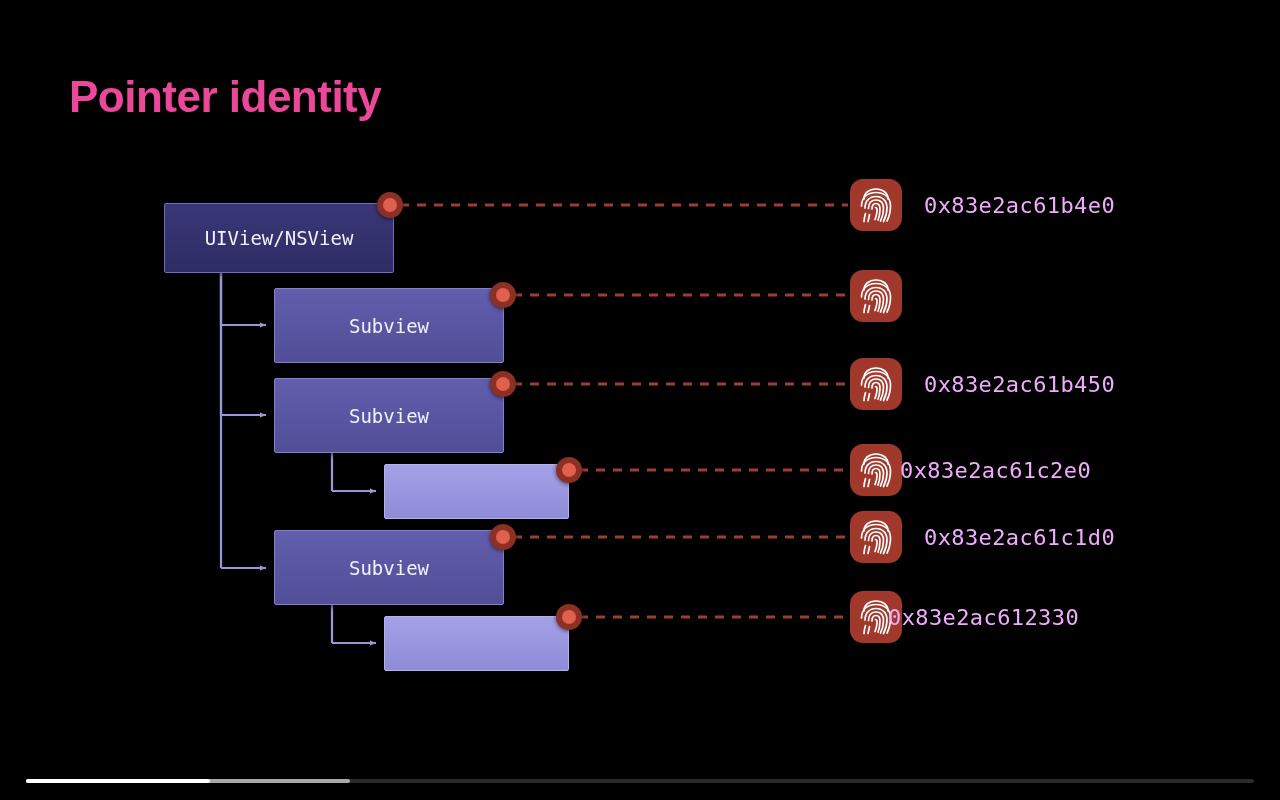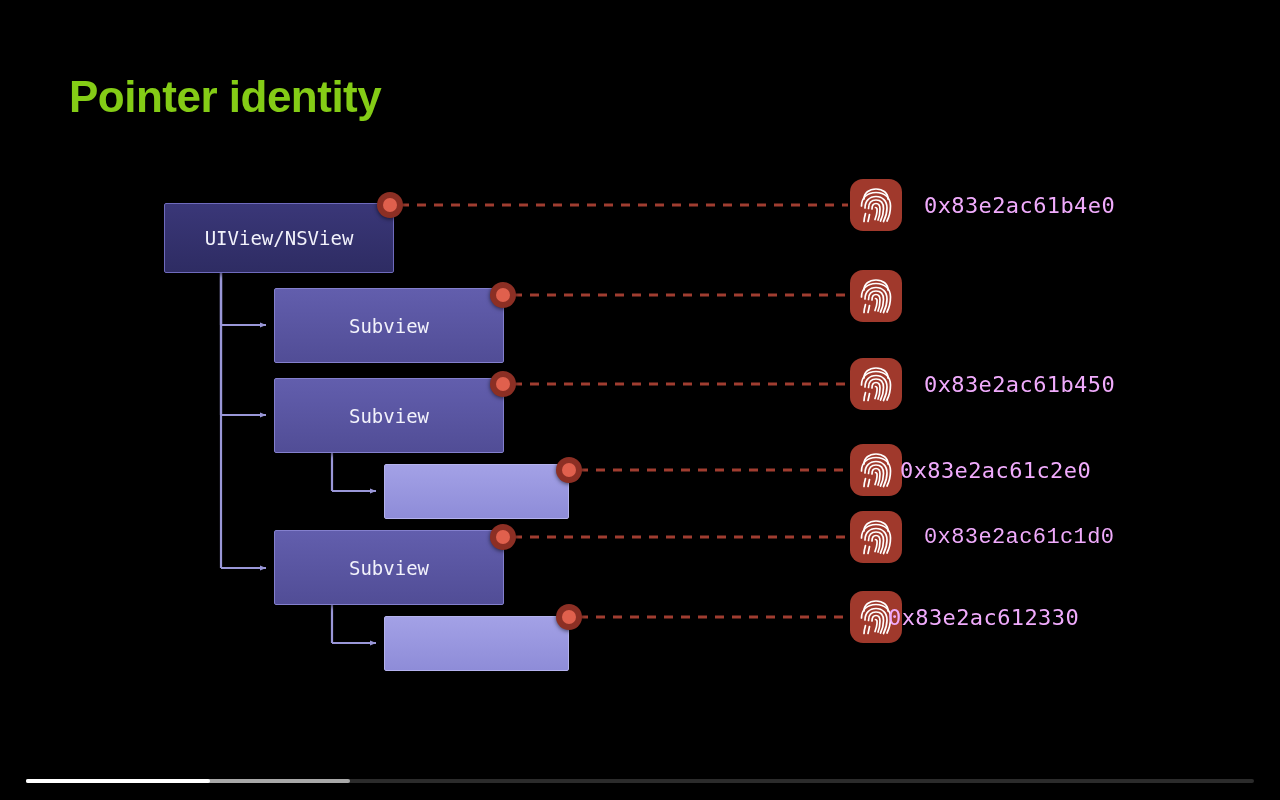--- a/index.html
+++ b/index.html
@@ -4,21 +4,21 @@
 <style>
   * { margin:0; padding:0; box-sizing:border-box; }
   html,body { width:1280px; height:800px; background:#000; overflow:hidden; }
   body { font-family:"Liberation Sans", sans-serif; }
 
   #stage { position:relative; width:1280px; height:800px; background:#000000; }
 
   
   #slide-title {
     position:absolute; left:69px; top:72px;
-    font-size:44px; font-weight:bold; color:#84cc16;
+    font-size:44px; font-weight:bold; color:#ec4899;
     letter-spacing:-0.5px; white-space:nowrap;
     font-family:"Liberation Sans", sans-serif;
   }
 
   
   #diagram { position:absolute; left:0; top:0; width:1280px; height:720px; }
   #connector-svg { position:absolute; left:0; top:0; width:1280px; height:720px; }
 
   
   .node {
@@ -212,21 +212,21 @@
         <path d="M5 13 C5 7 10 3 17 3 C24 3 29 7 29 13"></path>
         <path d="M2.5 20 C2.5 12 8 6.5 17 6.5 C26 6.5 31.5 12 31.5 20 C31.5 26 30 31 28 35"></path>
         <path d="M6 22 C6 15 10.5 10.5 17 10.5 C23.5 10.5 28 15 28 22 C28 27 26.5 31.5 24.5 35.5"></path>
         <path d="M9.5 22.5 C9.5 17 12.5 14 17 14 C21.5 14 24.5 17 24.5 22.5 C24.5 27 23.5 31 21.5 35"></path>
         <path d="M13 23 C13 19.5 14.5 17.5 17 17.5 C19.5 17.5 21 19.5 21 23 C21 27 20.5 30.5 19 34"></path>
         <path d="M16.5 21.5 C18 21.5 18.2 23 18 25.5 C17.8 28.5 17 31 16 33.5"></path>
         <path d="M6.5 27.5 C5.5 31 5 33.5 5 35.5"></path>
         <path d="M10.5 28.5 C10 31.5 9.5 33.5 9 35.5"></path>
       </svg>
     </div>
-    <div class="addr" style="left:924px;top:525px;font-family:Liberation Mono, monospace;">0x83e2ac61c1d0</div>
+    <div class="addr" style="left:924px;top:525px;">0x83e2ac61c1d0</div>
 
     <div class="fp-badge" style="left:850px;top:591px;">
       <svg viewBox="0 0 34 38" xmlns="http://www.w3.org/2000/svg" fill="none" stroke="#ffffff" stroke-width="1.7" stroke-linecap="round">
         <path d="M5 13 C5 7 10 3 17 3 C24 3 29 7 29 13"></path>
         <path d="M2.5 20 C2.5 12 8 6.5 17 6.5 C26 6.5 31.5 12 31.5 20 C31.5 26 30 31 28 35"></path>
         <path d="M6 22 C6 15 10.5 10.5 17 10.5 C23.5 10.5 28 15 28 22 C28 27 26.5 31.5 24.5 35.5"></path>
         <path d="M9.5 22.5 C9.5 17 12.5 14 17 14 C21.5 14 24.5 17 24.5 22.5 C24.5 27 23.5 31 21.5 35"></path>
         <path d="M13 23 C13 19.5 14.5 17.5 17 17.5 C19.5 17.5 21 19.5 21 23 C21 27 20.5 30.5 19 34"></path>
         <path d="M16.5 21.5 C18 21.5 18.2 23 18 25.5 C17.8 28.5 17 31 16 33.5"></path>
         <path d="M6.5 27.5 C5.5 31 5 33.5 5 35.5"></path>

